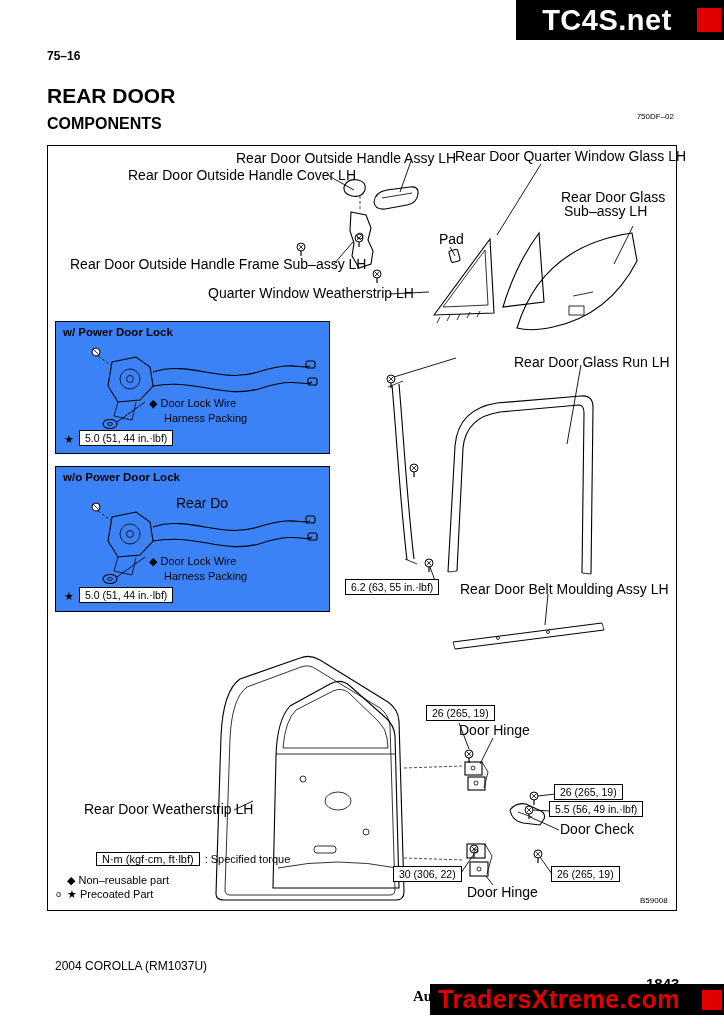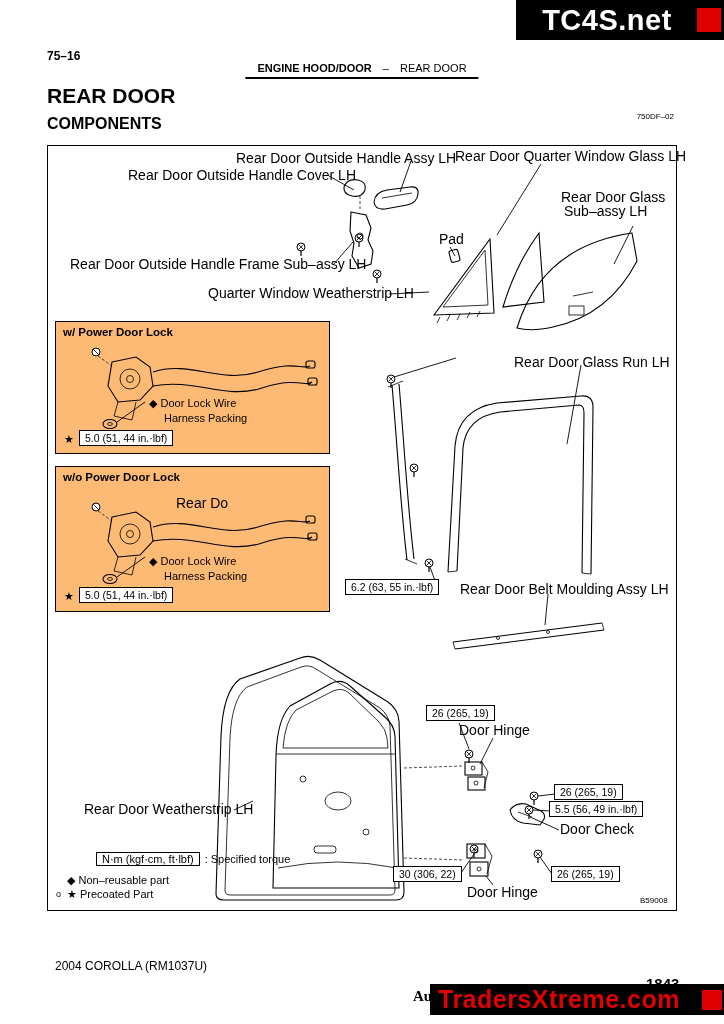--- a/index.html
+++ b/index.html
@@ -30,21 +30,21 @@
            border:1.2px solid #000; z-index:1; }
   .frame svg { position:absolute; left:0; top:0; }
 
   .lbl { position:absolute; font-size:14px; line-height:14px; white-space:nowrap; z-index:3; }
   .lbl .l2 { display:block; padding-left:3px; }
 
   .tq { position:absolute; border:1.4px solid #000; background:#fff; font-size:10.5px;
         line-height:14px; padding:0 5px; white-space:nowrap; z-index:5; }
   .star { position:absolute; font-size:11px; z-index:5; }
 
-  .lockbox { position:absolute; border:1.4px solid #000; background:#fdba74; z-index:4; }
+  .lockbox { position:absolute; border:1.4px solid #000; background:#3b82f6; z-index:4; }
   .lockbox .bx-title { position:absolute; left:7px; top:4px; font-size:11.5px; font-weight:bold; white-space:nowrap; }
   .lockbox .note { position:absolute; font-size:11px; white-space:nowrap; }
   .lockbox svg { position:absolute; }
 
   .legend-line { position:absolute; font-size:11px; white-space:nowrap; z-index:3; }
   .legend-line .boxed { display:inline-block; border:1.4px solid #000; padding:0 5px; margin-right:5px; }
   .figure-code { position:absolute; left:640px; top:896px; font-size:8px; z-index:3; }
 
   
   .wm-center { position:absolute; left:222px; top:480px; font-size:40px; font-weight:bold;
@@ -70,25 +70,20 @@
 <body>
 
 <div class="page">
 
   <div class="tc4s">
     <span class="txt">TC4S.net</span>
     <span class="sq"></span>
   </div>
 
   <div class="page-ref">75–16</div>
-  <div class="doc-header">
-    <span class="sec">ENGINE HOOD/DOOR</span>
-    <span class="sep">–</span>
-    <span class="sub">REAR DOOR</span>
-  </div>
 
   <h1 class="title-main">REAR DOOR</h1>
   <h2 class="title-sub">COMPONENTS</h2>
   <div class="doc-code">750DF–02</div>
 
   <div class="frame">
     <svg width="630" height="766" viewBox="0 0 630 766">
       <defs>
         <g id="bolt">
           <circle r="4" fill="#fff" stroke="#000" stroke-width="1"></circle>

